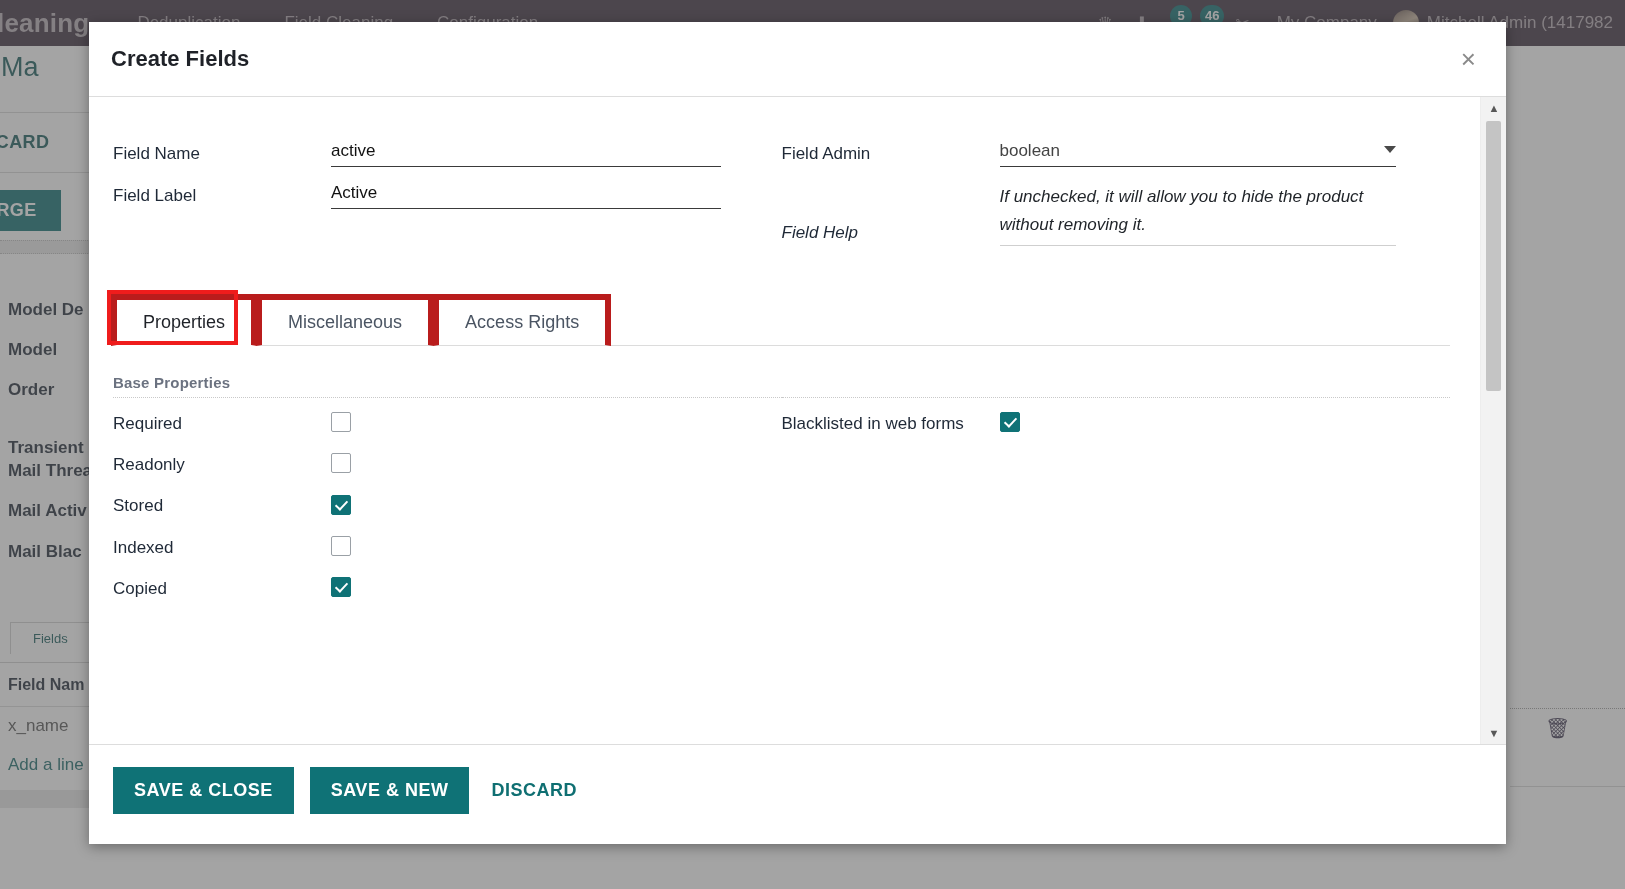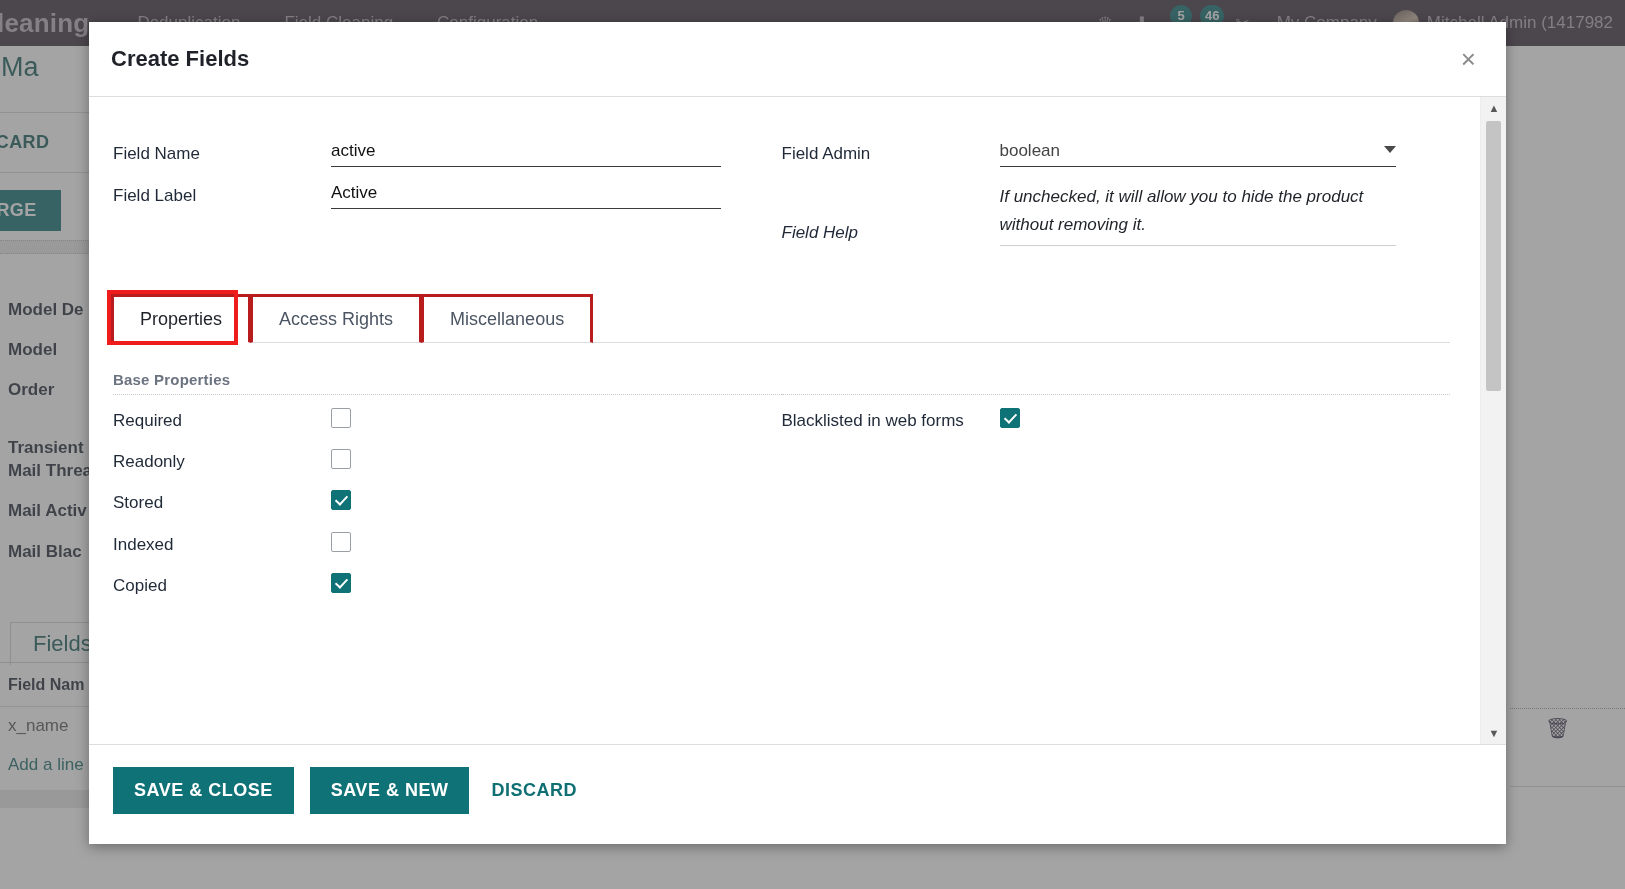--- a/index.html
+++ b/index.html
@@ -73,21 +73,21 @@
   }
   .bg-field-label {
     position: absolute; left: 8px;
     font-size: 17px; color: #1f2937; font-weight: 600;
     white-space: nowrap;
   }
   #bg-fields-tab {
     position: absolute; top: 622px; left: 10px;
     border: 1px solid #d0d0d0; border-bottom: none;
     background: #fff; padding: 8px 22px;
-    font-size: 22px; color: #185b5c;
+    font-size: 13px; color: #185b5c;
   }
   #bg-fields-tabline { position: absolute; top: 662px; left: 0; width: 200px; height: 1px; background: #d0d0d0; }
   #bg-col-header {
     position: absolute; top: 676px; left: 8px;
     font-size: 16px; font-weight: 700; color: #1f2937;
   }
   #bg-col-rule { position: absolute; top: 706px; left: 0; width: 200px; height: 1px; background: #dcdcdc; }
   #bg-row1 { position: absolute; top: 716px; left: 8px; font-size: 17px; color: #555; }
   #bg-addline { position: absolute; top: 755px; left: 8px; font-size: 17px; color: #1a6a6b; }
   #bg-bottomband { position: absolute; top: 790px; left: 0; width: 200px; height: 18px; background: #e6e6e6; }
@@ -218,21 +218,21 @@
   .tabs-rule {
     position: absolute; left: 0; right: 0; bottom: 0;
     height: 1px; background: #dcdcdc;
   }
   .tabs {
     display: flex; position: relative; z-index: 2;
   }
   .tab {
     padding: 12px 26px;
     font-size: 18px; color: #4b5563;
-    border: 3px solid #b91c1c;
+    border: 6px solid #b91c1c;
     border-bottom: 1px solid #dcdcdc;
     background: #fff;
     margin-right: -1px;
   }
   .tab.active {
     color: #1f2228;
     border-bottom: 1px solid #fff;
   }
   .tab-highlight {
     position: absolute; left: -4px; top: -4px;
@@ -245,21 +245,21 @@
   .pane { padding: 28px 30px 0 24px; display: flex; }
   .section-title {
     font-size: 15px; font-weight: 700; color: #6b7280;
     letter-spacing: .2px;
     padding-bottom: 6px;
   }
   .section-rule {
     border-top: 1px dotted #c9c9c9;
     margin-bottom: 10px;
   }
-  .prow { display: flex; align-items: flex-start; margin-bottom: 12px; }
+  .prow { display: flex; align-items: center; margin-bottom: 12px; }
   .plbl {
     width: 218px; flex: none;
     font-size: 17px; color: #1f2937; line-height: 1.6; padding-top: 2px;
   }
   .pval { flex: 1 1 auto; padding-top: 3px; }
   .cb {
     width: 20px; height: 20px; display: inline-block;
     border: 1px solid #9aa0a6; background: #fff; border-radius: 2px;
     position: relative;
   }
@@ -411,22 +411,22 @@
             </div>
           </div>
 
         </div>
       </div>
 
       <div class="tabs-wrap">
         <div class="tabs-rule"></div>
         <div class="tabs">
           <div class="tab active">Properties</div>
+          <div class="tab">Miscellaneous</div>
           <div class="tab">Access Rights</div>
-          <div class="tab">Miscellaneous</div>
         </div>
         <div class="tab-highlight"></div>
       </div>
 
       <div class="pane">
         <div class="col">
           <div class="section-title">Base Properties</div>
           <div class="section-rule"></div>
 
           <div class="prow">

